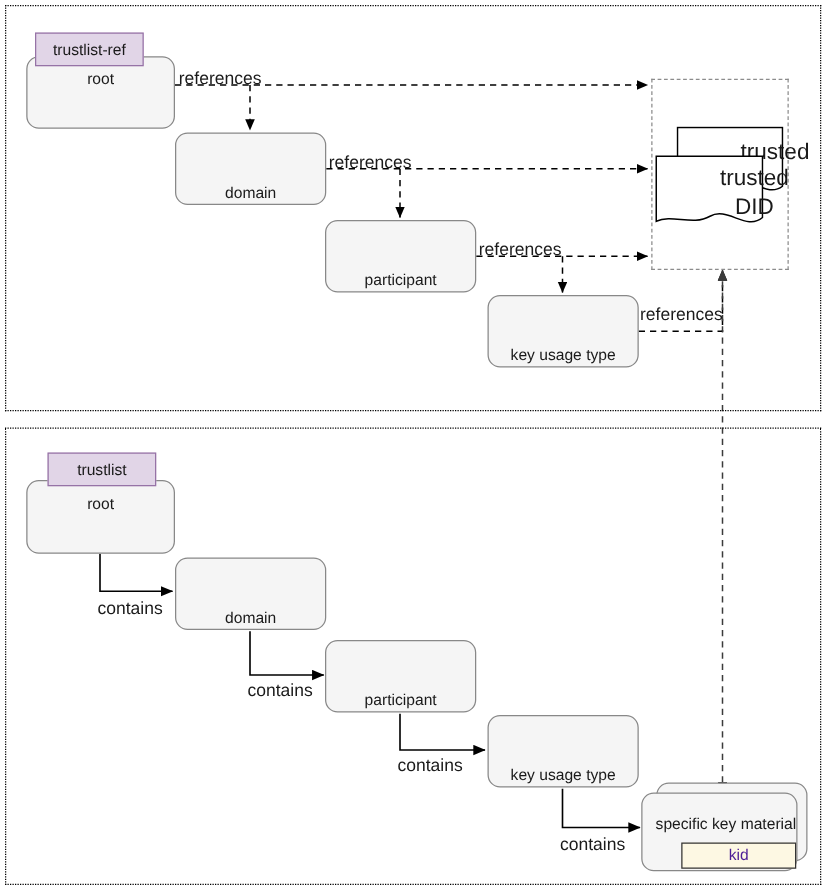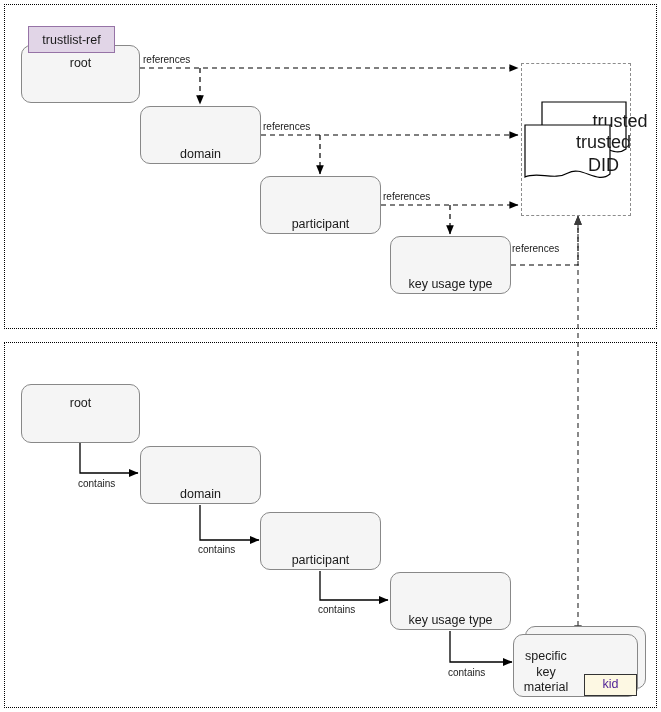--- a/index.html
+++ b/index.html
@@ -68,38 +68,38 @@
 
   
   .ent.root {
     align-items: flex-end;
     padding-bottom: 30px;
   }
 
   
   .elabel {
     position: absolute;
-    font-size: 10px;
+    font-size: 14px;
     color: #1a1a1a;
     white-space: nowrap;
     background: transparent;
   }
 
   
   .stack-back {
     position: absolute;
     box-sizing: border-box;
     background: #f5f5f5;
     border: 1px solid #888888;
     border-radius: 10px;
     z-index: 1;
   }
   .stack-front {
     z-index: 2;
-    flex-direction: row;
+    flex-direction: column;
     gap: 6px;
     padding-top: 16px;
   }
   .kid-chip {
     box-sizing: border-box;
     background: #fdf8e3;
     border: 1px solid #333333;
     font-size: 12.5px;
     color: #4c1d95;
     padding: 2px 0;
@@ -231,20 +231,23 @@
   <div class="elabel" style="left:143px; top:54px;">references</div>
   <div class="elabel" style="left:263px; top:121px;">references</div>
   <div class="elabel" style="left:383px; top:191px;">references</div>
   <div class="elabel" style="left:512px; top:243px;">references</div>
 
   <div class="group-frame" style="left:4px; top:342px; width:653px; height:366px;"></div>
 
   <div class="ent root" style="left:21px; top:384px; width:119px; height:59px;">
     <span>root</span>
   </div>
+  <div class="tag" style="left:38px; top:362px; width:87px; height:27px;">
+    <span>trustlist</span>
+  </div>
 
   <div class="ent" style="left:140px; top:446px; width:121px; height:58px;">
     <span>domain</span>
   </div>
 
   <div class="ent" style="left:260px; top:512px; width:121px; height:58px;">
     <span>participant</span>
   </div>
 
   <div class="ent" style="left:390px; top:572px; width:121px; height:58px;">

